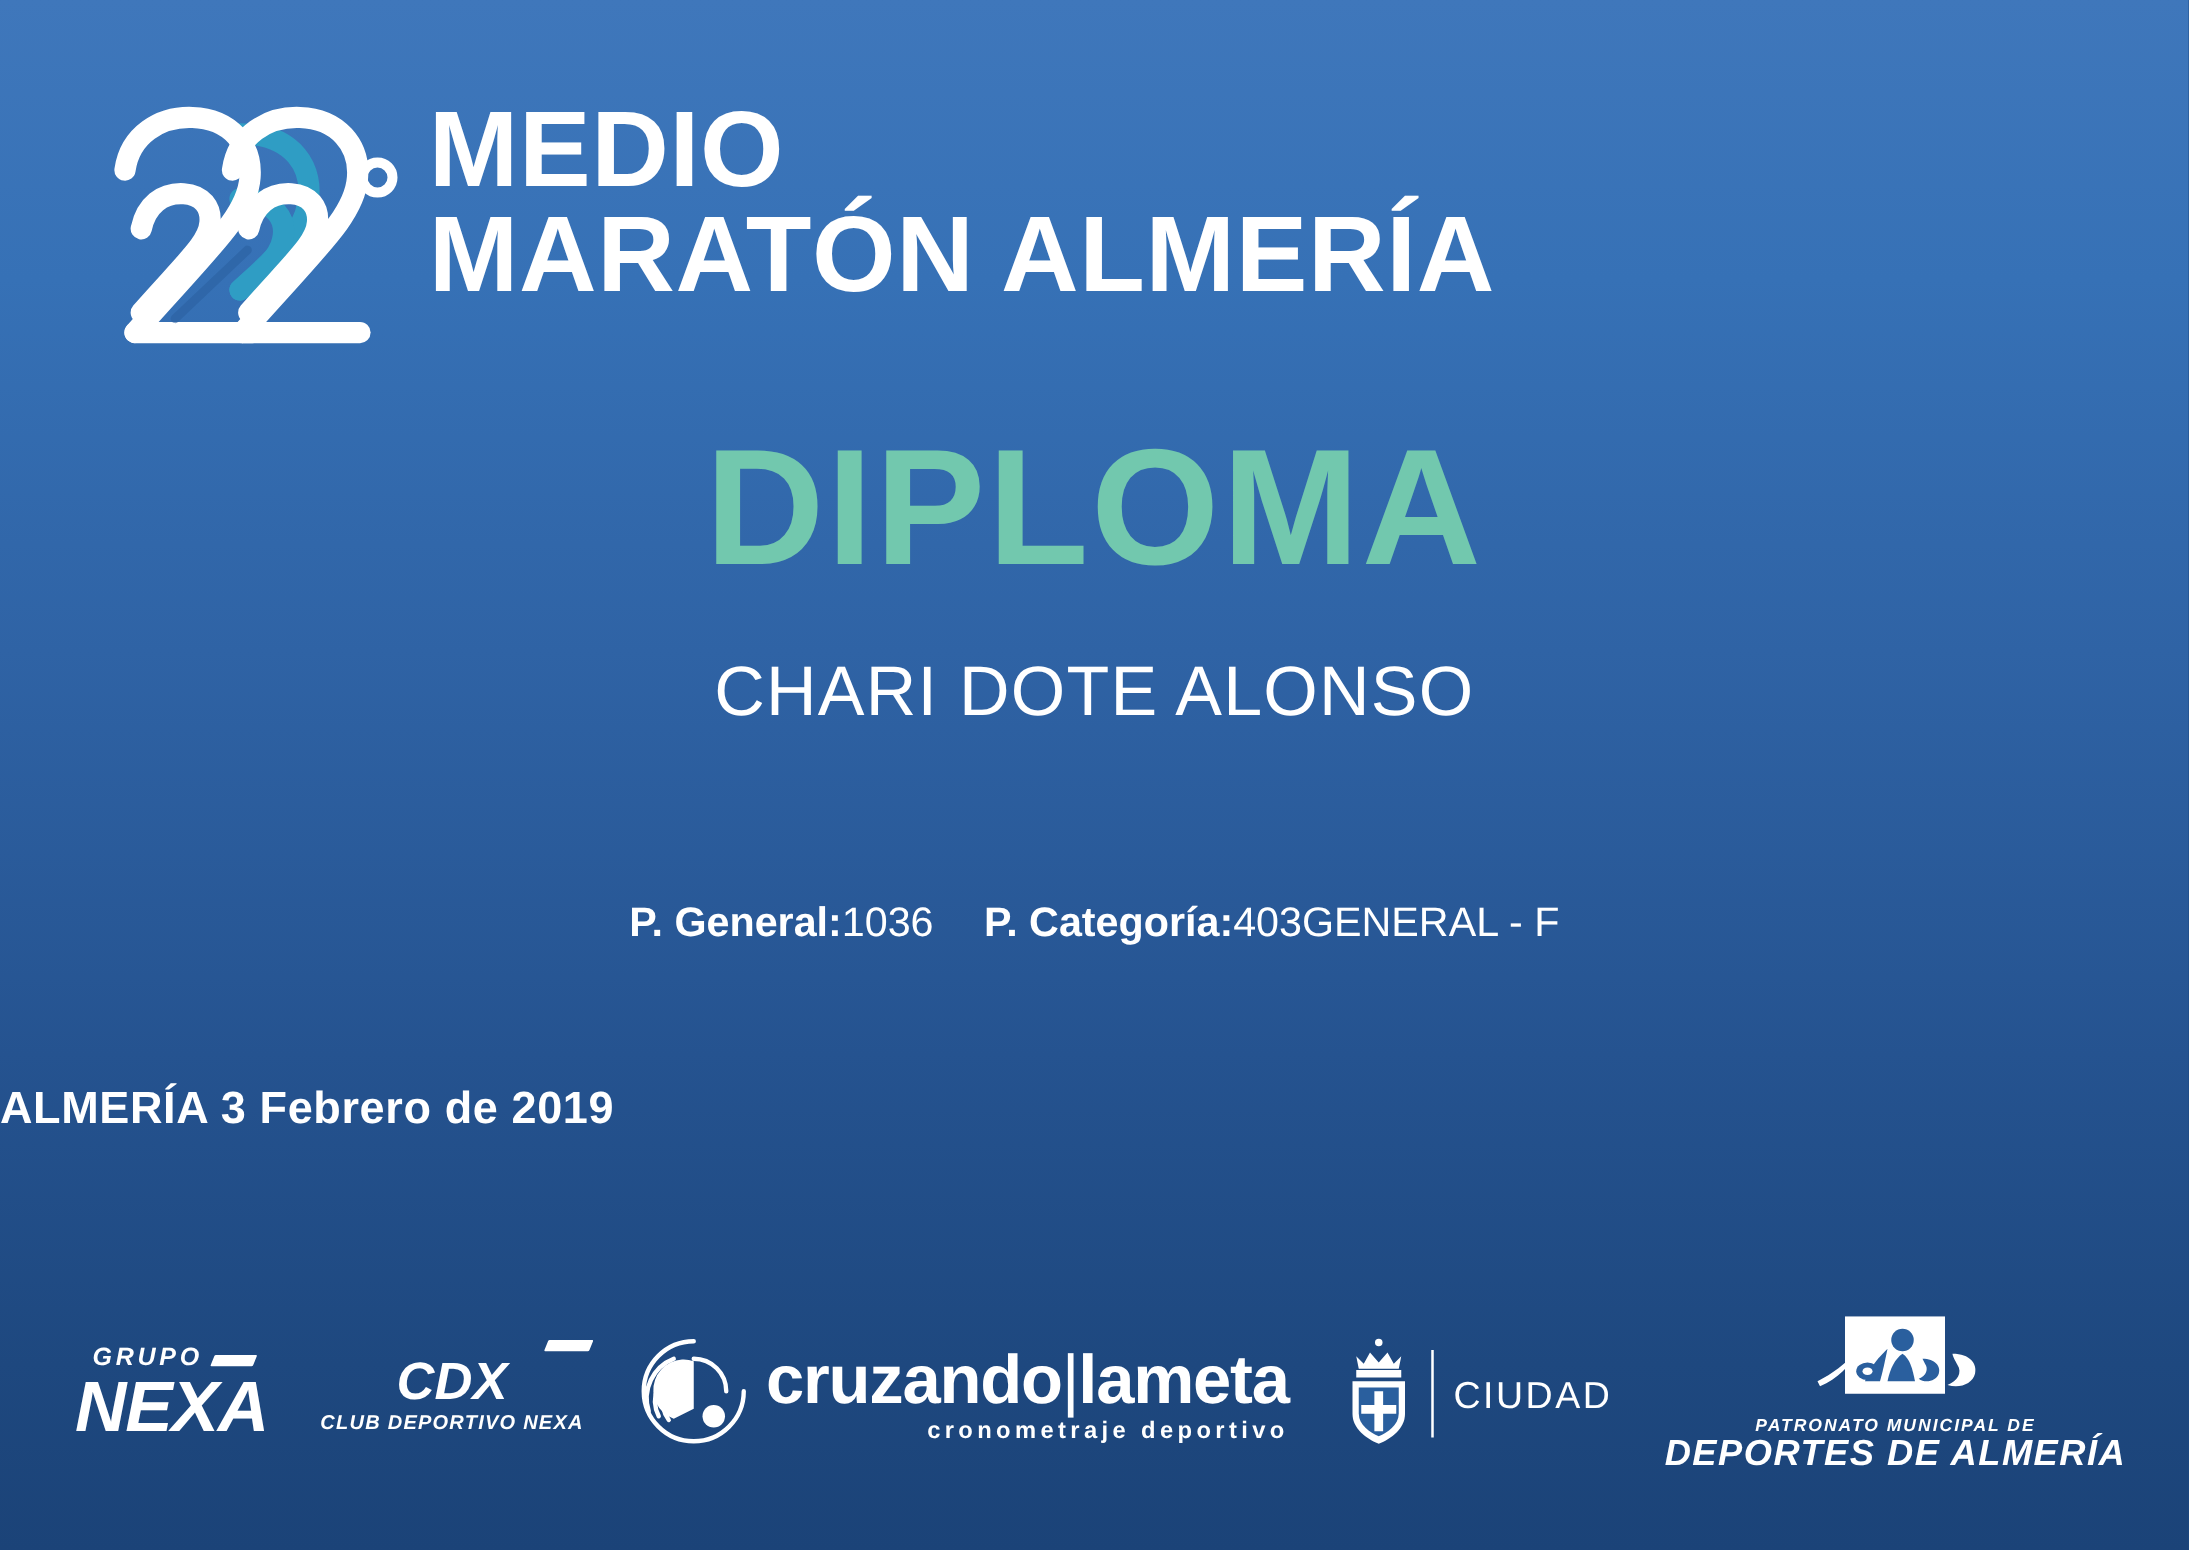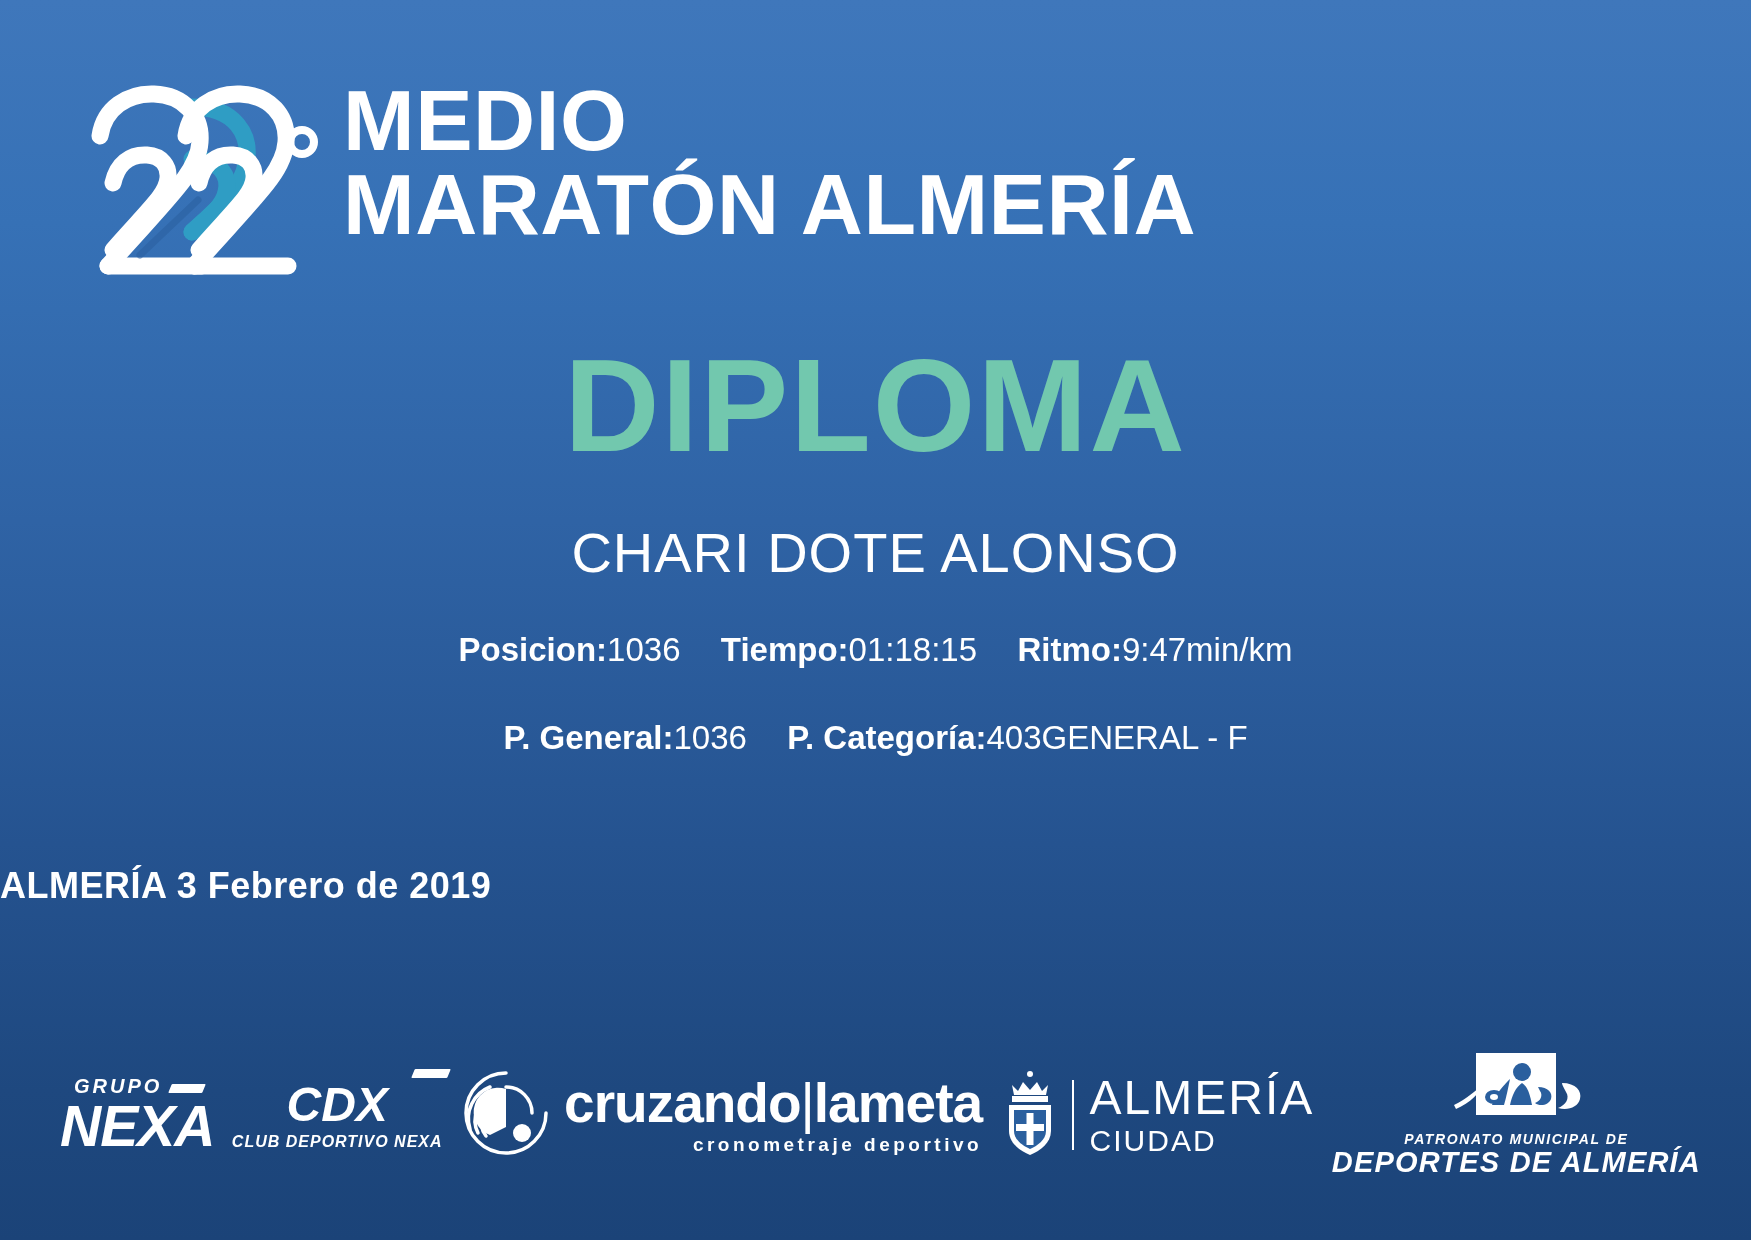--- a/index.html
+++ b/index.html
@@ -171,21 +171,21 @@
 
   
   .cdx {
     color: #ffffff;
     text-align: center;
     line-height: 1;
   }
   .cdx .wordmark {
     display: block;
     position: relative;
-    font-size: 48px;
+    font-size: 42px;
     font-weight: 700;
     font-style: italic;
     letter-spacing: 0px;
   }
   .cdx .swoosh {
     position: absolute;
     top: -12px;
     right: -6px;
     width: 36px;
     height: 9px;
@@ -324,27 +324,20 @@
     <div class="event-title">
       <span class="line1">MEDIO</span>
       <span class="line2">MARATÓN ALMERÍA</span>
     </div>
   </div>
 
   <div class="diploma-word">DIPLOMA</div>
 
   <div class="runner-name">CHARI DOTE ALONSO</div>
 
-  <div class="stats-line row1">
-    <span class="stat-group"><span class="stat-label">Posicion:</span><span class="stat-value">1036</span></span>
-    <span class="stat-gap"></span>
-    <span class="stat-group"><span class="stat-label">Tiempo:</span><span class="stat-value">01:18:15</span></span>
-    <span class="stat-gap"></span>
-    <span class="stat-group"><span class="stat-label">Ritmo:</span><span class="stat-value">9:47</span><span class="stat-unit">min/km</span></span>
-  </div>
 
   <div class="stats-line row2">
     <span class="stat-group"><span class="stat-label">P. General:</span><span class="stat-value">1036</span></span>
     <span class="stat-gap"></span>
     <span class="stat-group"><span class="stat-label">P. Categoría:</span><span class="stat-value">403</span><span class="stat-unit">GENERAL - F</span></span>
   </div>
 
   <div class="place-date">ALMERÍA 3 Febrero de 2019</div>
 
   <div class="sponsors">
@@ -399,21 +392,20 @@
             <path d="M12 16 L14 26 L46 26 L48 16 L42 22 L37 13 L30 21 L23 13 L18 22 Z" fill="#ffffff"></path>
             <rect x="12" y="27" width="36" height="6" fill="#ffffff"></rect>
             <path d="M9 36 L51 36 L51 62 C51 74 40 82 30 86 C20 82 9 74 9 62 Z" fill="#ffffff"></path>
             <path d="M14 41 L46 41 L46 62 C46 71 37 77 30 80 C23 77 14 71 14 62 Z" fill="#2a5f9e"></path>
             <rect x="26.5" y="44" width="7" height="32" fill="#ffffff"></rect>
             <rect x="16" y="55" width="28" height="7" fill="#ffffff"></rect>
           </svg>
         </span>
         <span class="almeria-rule"></span>
         <span class="almeria-text">
-          <span class="almeria-name">ALMERÍA</span>
           <span class="almeria-sub">CIUDAD</span>
         </span>
       </div>
     </div>
 
     <div class="sponsor">
       <div class="patronato">
         <span class="patronato-mark">
           <svg width="132" height="72" viewBox="0 0 132 72" aria-hidden="true">
             <rect x="26" y="0" width="80" height="62" fill="#ffffff"></rect>

